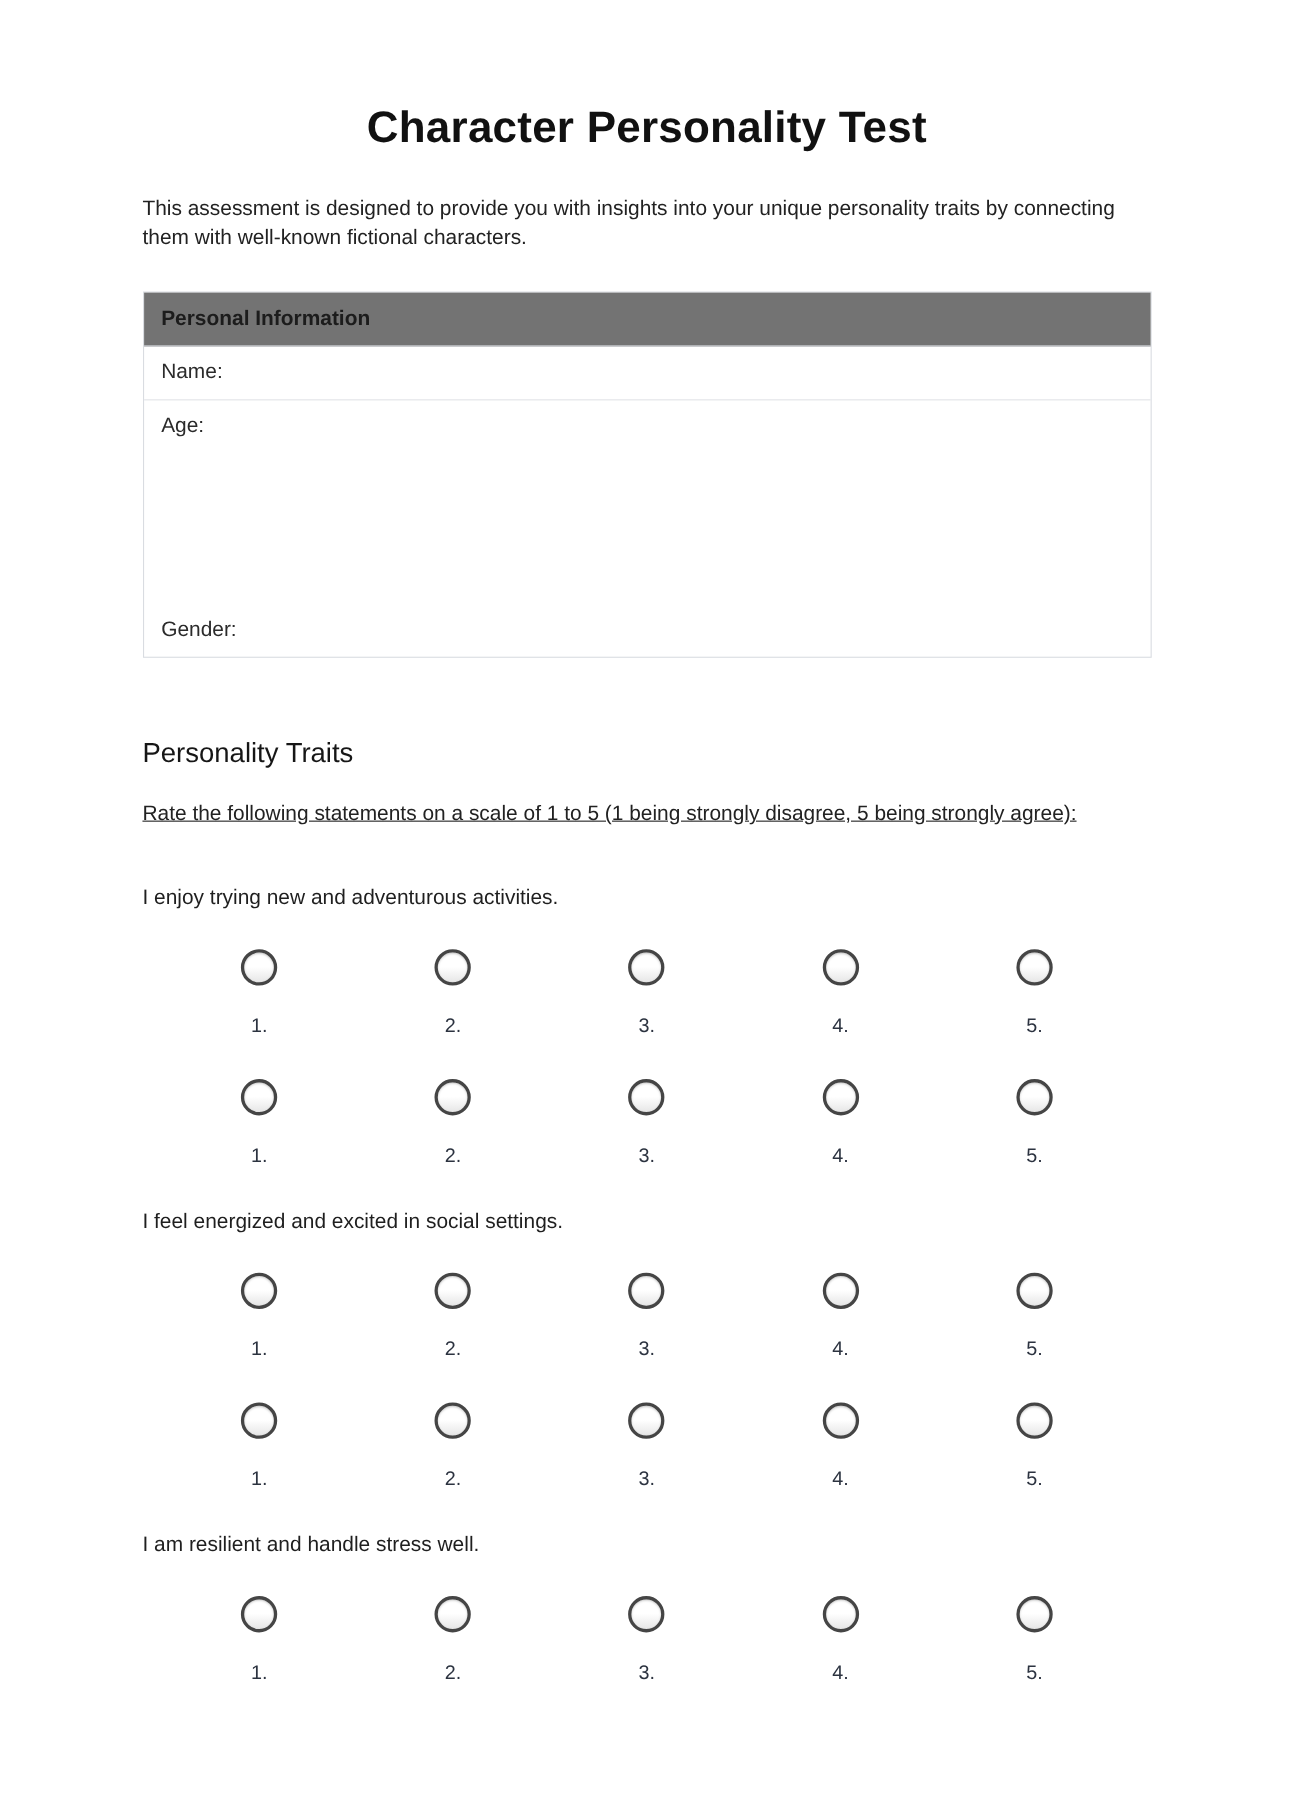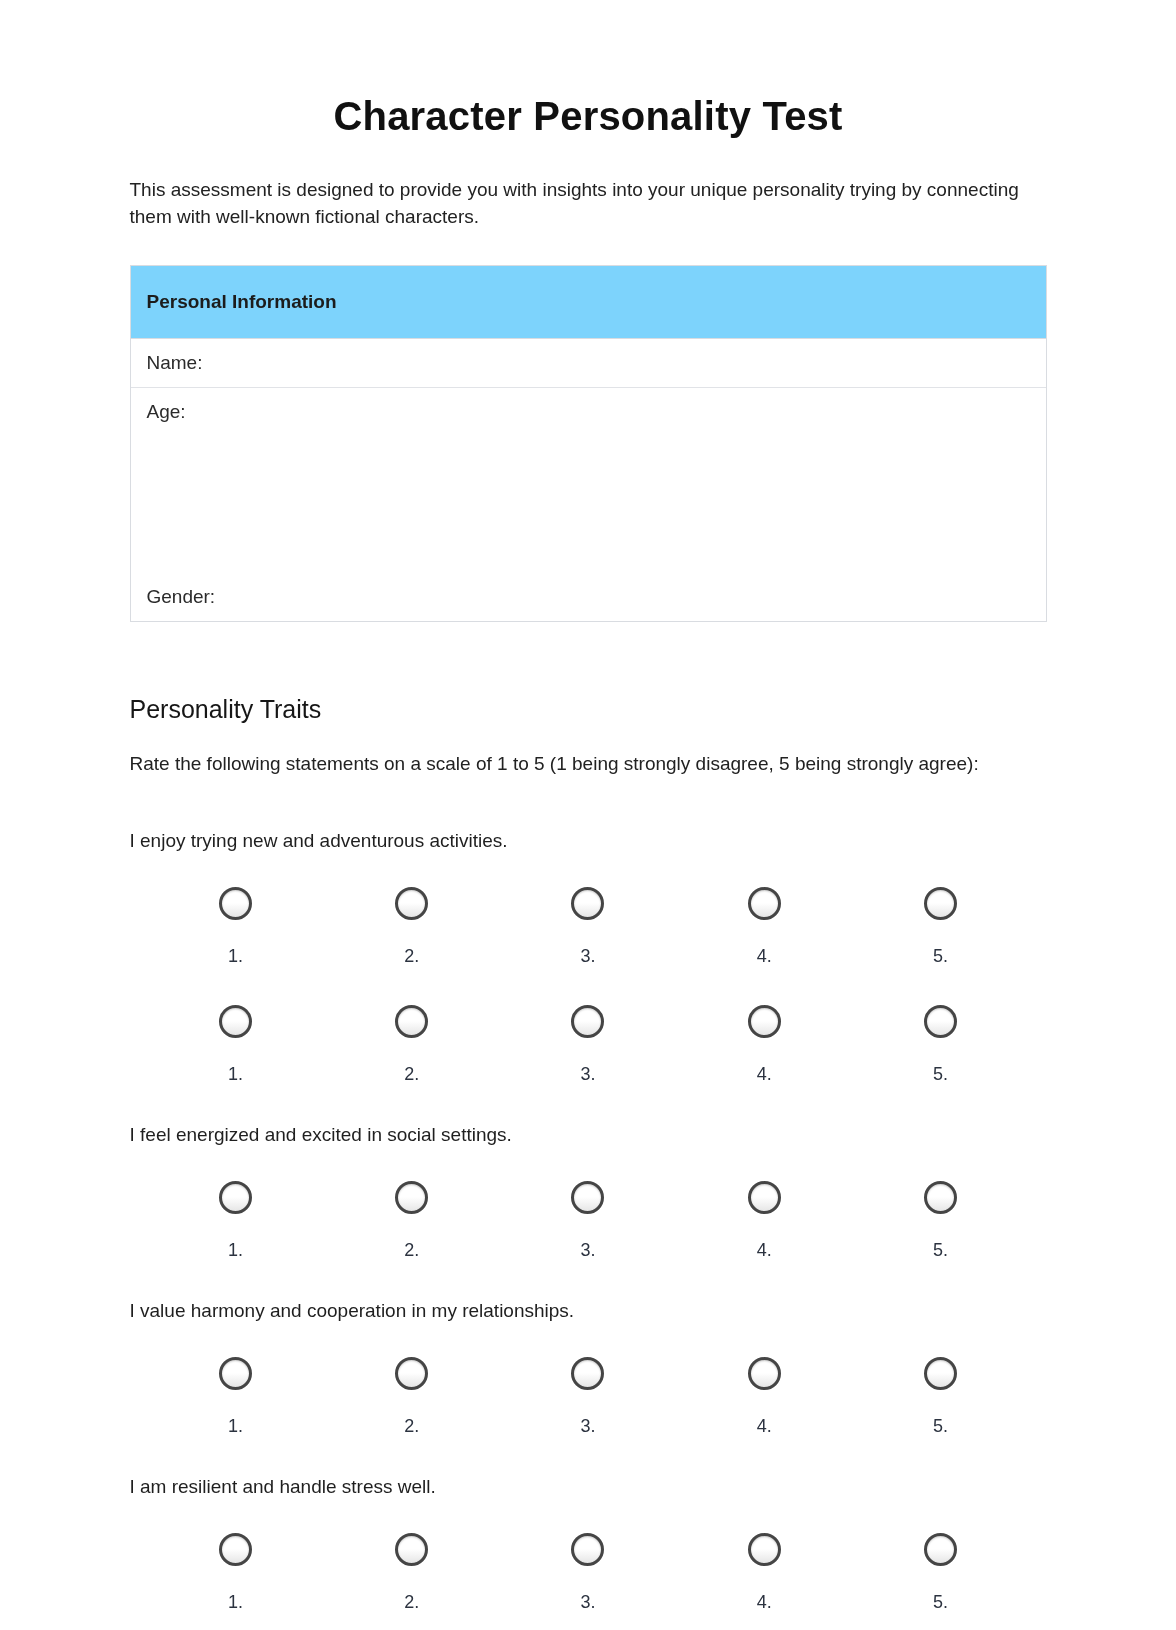--- a/index.html
+++ b/index.html
@@ -33,24 +33,24 @@
     line-height: 27px;
     color: #222222;
   }
   
   .pi-table {
     margin-top: 35px;
     border: 1px solid #d9dce1;
     font-size: 19px;
   }
   .pi-header {
-    background: #7dd3fc;
+    background: #737373;
     font-weight: bold;
     color: #1c1c1c;
-    padding: 25px 16px;
+    padding: 13px 16px;
     border-bottom: 1px solid #d9dce1;
   }
   .pi-row {
     padding: 13px 16px;
     color: #2b2b2b;
     min-height: 22px;
   }
   .pi-row + .pi-row {
     border-top: 1px solid #e1e3e7;
   }
@@ -67,20 +67,21 @@
     margin: 73px 0 0 0;
     font-size: 25px;
     font-weight: normal;
     color: #161616;
   }
   p.instructions {
     margin: 26px 0 0 0;
     font-size: 19px;
     line-height: 27px;
     color: #222222;
+    text-decoration: underline;
   }
   #questions {
     margin-top: 52px;
   }
   .question {
     margin-bottom: 38px;
   }
   .statement {
     margin: 0;
     font-size: 19px;
@@ -114,21 +115,21 @@
     color: #2c3340;
   }
 </style>
 </head>
 <body>
 
 <div class="page">
 
   <h1 class="title">Character Personality Test</h1>
 
-  <p class="intro">This assessment is designed to provide you with insights into your unique personality trying by connecting them with well-known fictional characters.</p>
+  <p class="intro">This assessment is designed to provide you with insights into your unique personality traits by connecting them with well-known fictional characters.</p>
 
   <div class="pi-table">
     <div class="pi-header">Personal Information</div>
     <div class="pi-row">
       <span>Name:</span>
     </div>
     <div class="pi-row pi-row-split">
       <span class="pi-cell-age"><span>Age:</span></span>
       <span class="pi-cell-gender"><span>Gender:</span></span>
     </div>
@@ -186,21 +187,20 @@
     <div class="label-row">
       <span class="scale-label">1.</span>
       <span class="scale-label">2.</span>
       <span class="scale-label">3.</span>
       <span class="scale-label">4.</span>
       <span class="scale-label">5.</span>
     </div>
   </div>
 
   <div class="question">
-    <p class="statement">I value harmony and cooperation in my relationships.</p>
     <div class="radio-row">
       <span class="radio"></span>
       <span class="radio"></span>
       <span class="radio"></span>
       <span class="radio"></span>
       <span class="radio"></span>
     </div>
     <div class="label-row">
       <span class="scale-label">1.</span>
       <span class="scale-label">2.</span>

